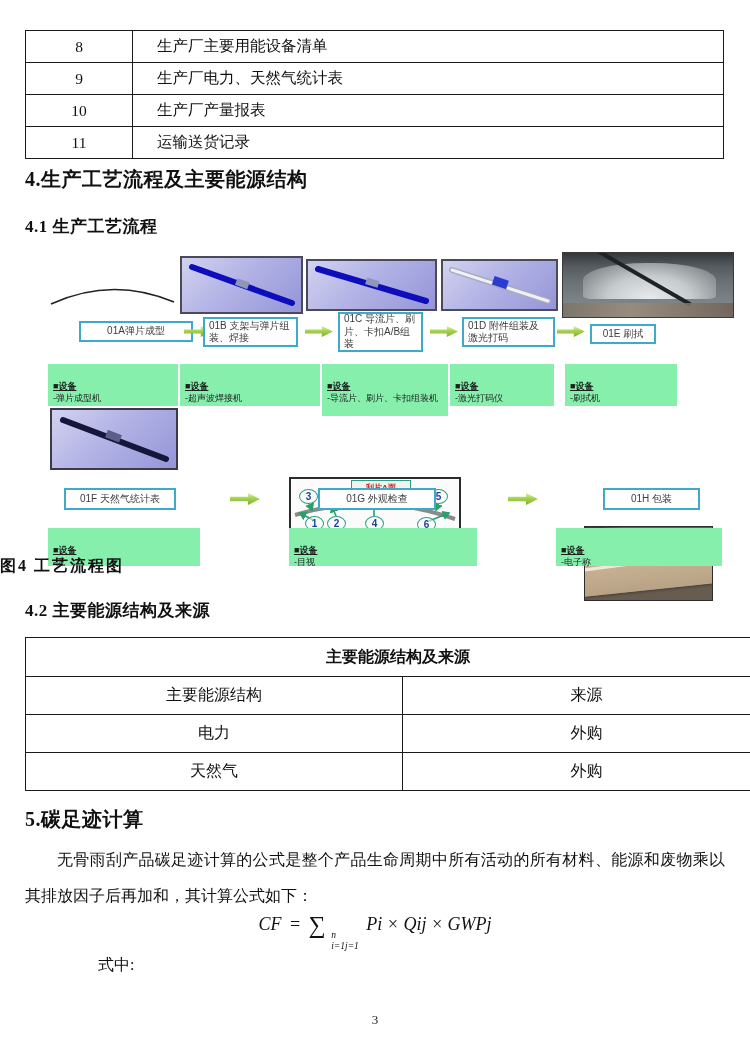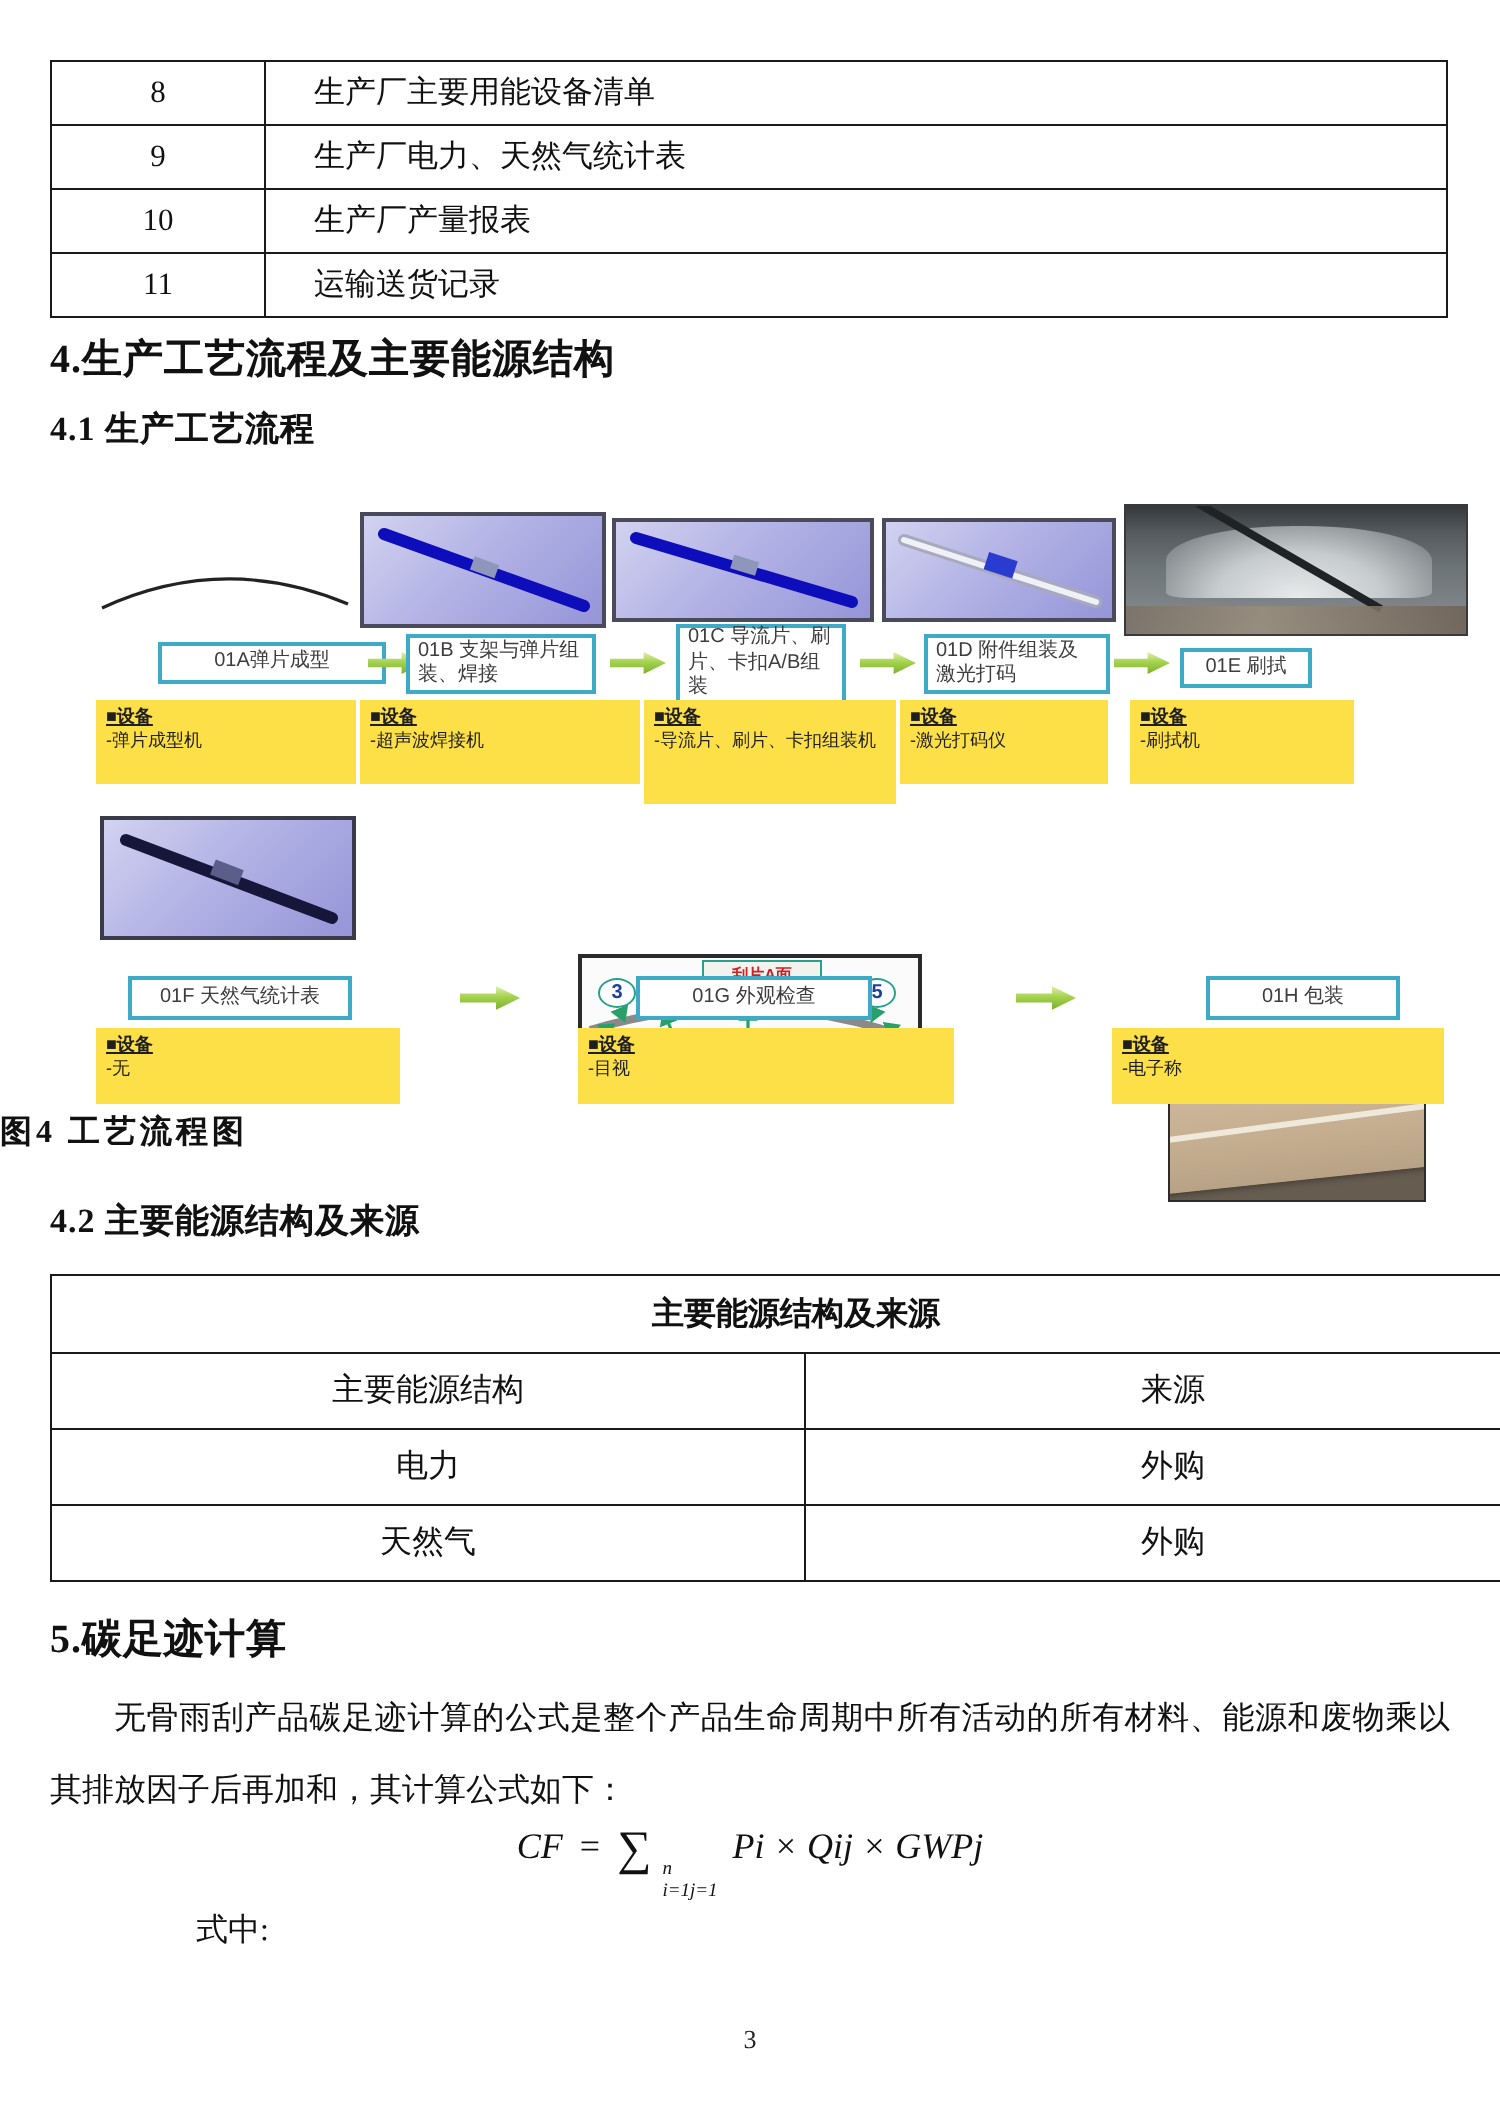--- a/index.html
+++ b/index.html
@@ -17,22 +17,22 @@
   .h-big{font-size:20px;font-weight:bold;letter-spacing:0.5px;}
   .h-mid{font-size:17px;font-weight:bold;letter-spacing:0.5px;}
 
   
   .flowbox{border:2px solid #3fa9c8;background:#fff;color:#3d3d3d;font-size:10px;line-height:1.25;
            font-family:"Liberation Sans",sans-serif;display:flex;align-items:center;padding:1px 4px;box-sizing:border-box;}
   .flowbox.c{justify-content:center;text-align:center;}
   .arrowg{background:linear-gradient(180deg,#eaf6c0 0%,#a6d34f 45%,#74ac27 100%);
           clip-path:polygon(0 34%,60% 34%,60% 8%,100% 50%,60% 92%,60% 66%,0 66%);
           filter:drop-shadow(0 0 1px #3e6e1a);}
-  .equip{background:#fde047;color:#1f1f1f;font-size:9px;line-height:1.3;padding:3px 5px 4px;
-         font-family:"Liberation Sans",sans-serif;box-sizing:border-box;}
+  .equip{background:#86efac;color:#1f1f1f;font-size:9px;line-height:1.3;padding:17px 5px 4px;
+         font-family:"Liberation Sans",sans-serif;box-sizing:border-box;margin-top:14px;}
   .equip .t{font-weight:bold;text-decoration:underline;display:block;}
   .pic{box-sizing:border-box;overflow:hidden;}
   .lav{background:linear-gradient(135deg,#d2d2f0 0%,#b3b3e6 45%,#9595d8 100%);border:2px solid #4a4a5a;}
   .ph-e{background:linear-gradient(180deg,#35393c 0%,#565c60 22%,#6d7478 48%,#8a9093 100%);border:1px solid #3a3a3a;position:relative;}
   .ph-e .arch{position:absolute;left:12%;right:10%;top:16%;bottom:28%;
               background:radial-gradient(ellipse at 50% 100%,#e8ebec 0%,#c6cbcd 45%,#8d9396 78%,rgba(0,0,0,0) 100%);
               border-radius:48% 48% 8% 8%;}
   .ph-e .arm{position:absolute;left:6%;top:28%;width:74%;height:4px;background:#1f2326;transform:rotate(30deg);}
   .ph-e .floor{position:absolute;left:0;right:0;bottom:0;height:22%;
                background:linear-gradient(90deg,#7b7165 0%,#9a8d7c 40%,#6e6154 100%);opacity:.85;}
@@ -86,21 +86,21 @@
       <td class="nm">生产厂产量报表</td>
     </tr>
     <tr>
       <td class="no">11</td>
       <td class="nm">运输送货记录</td>
     </tr>
   </tbody>
     </table>
 
   <div class="abs h-big" style="left:25px;top:166px;">4.生产工艺流程及主要能源结构</div>
-  <div class="abs h-mid" style="left:25px;top:203px;">4.1 生产工艺流程</div>
+  <div class="abs h-mid" style="left:25px;top:215px;">4.1 生产工艺流程</div>
 
   <div class="abs pic" style="left:45px;top:262px;width:135px;height:52px;">
     <svg width="135" height="52">
       <path d="M6,42 Q67,14 129,40" fill="none" stroke="#222" stroke-width="1.6"></path>
     </svg>
   </div>
   <div class="abs pic lav" style="left:180px;top:256px;width:123px;height:58px;">
     <svg width="119" height="54">
       <line x1="10" y1="9" x2="110" y2="45" stroke="#0d0dbb" stroke-width="6" stroke-linecap="round"></line>
       <rect x="54" y="22" width="13" height="7" fill="#8e96bc" transform="rotate(20 60 25)"></rect>

